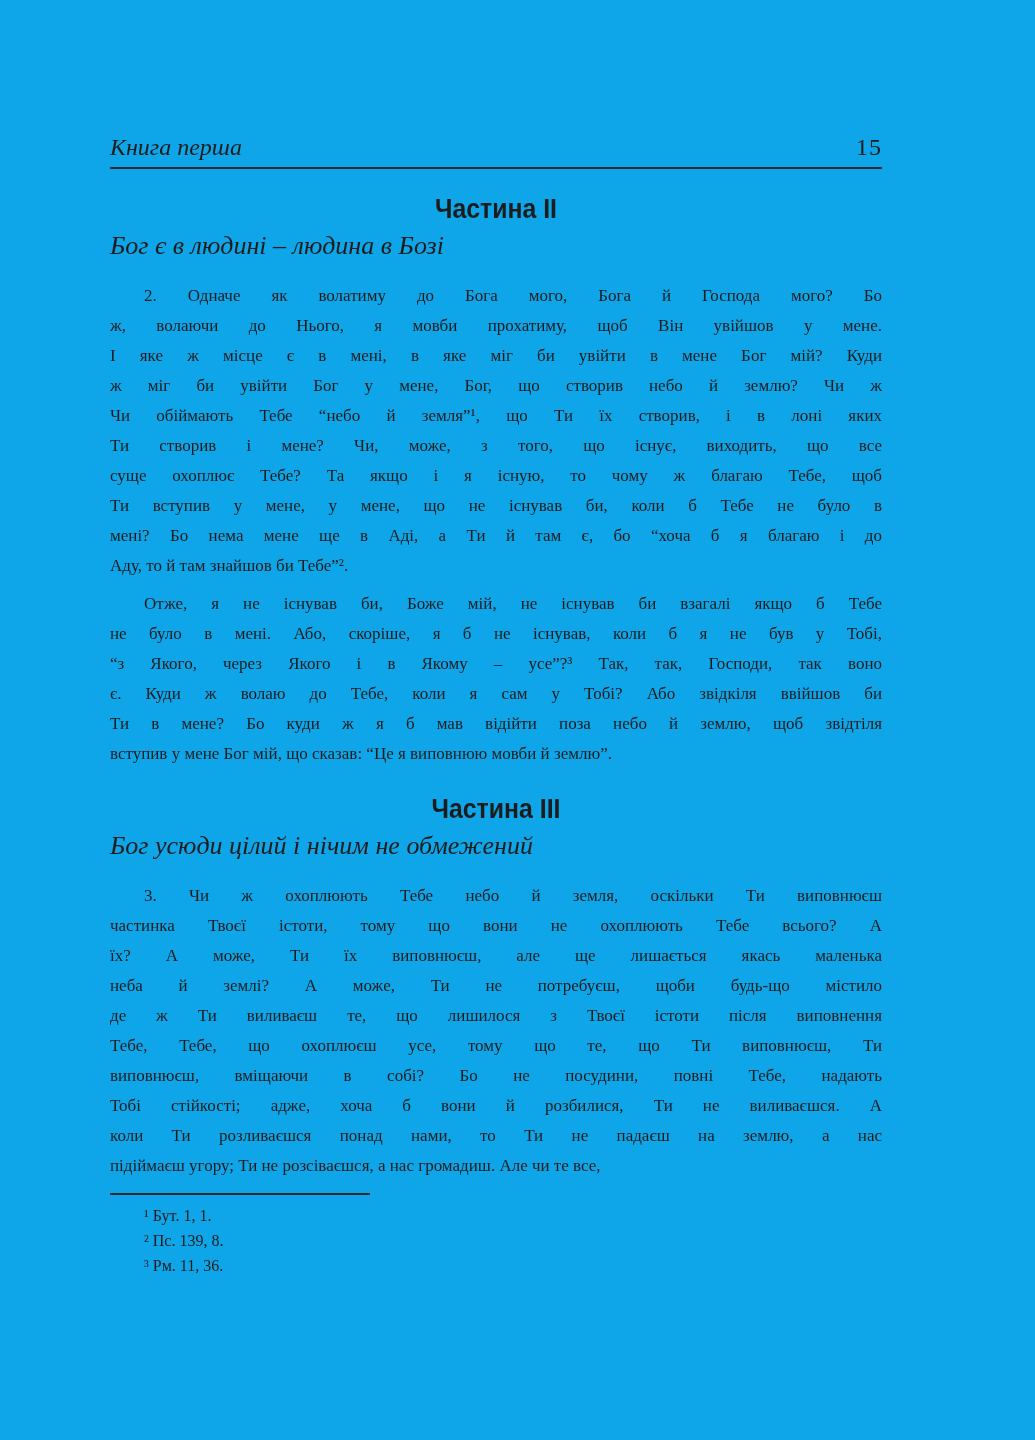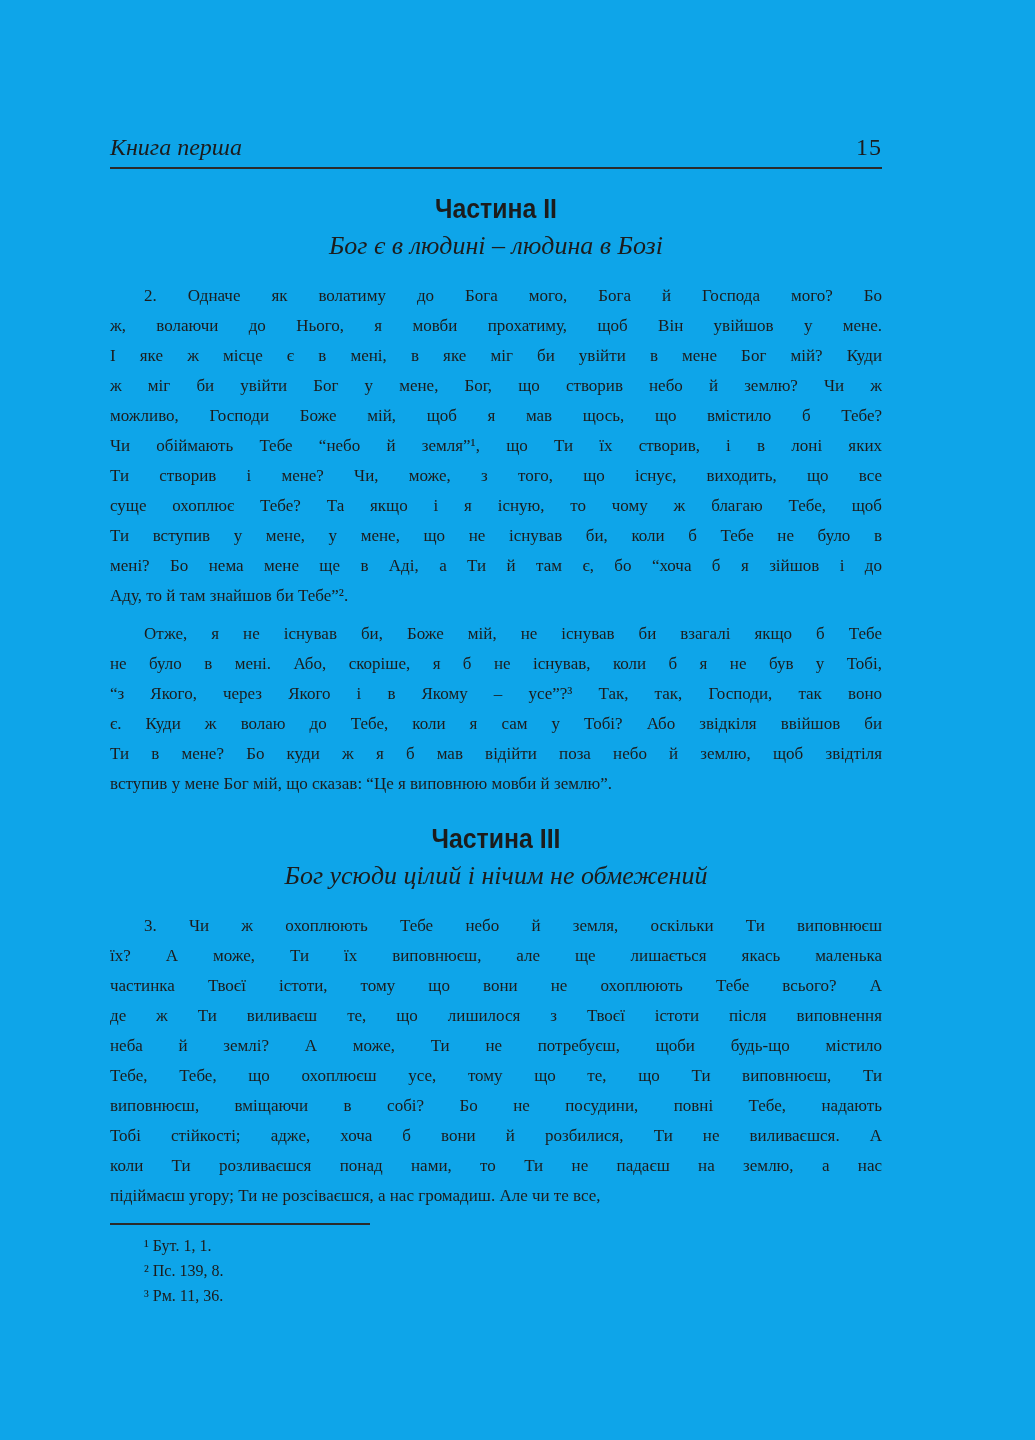--- a/index.html
+++ b/index.html
@@ -40,21 +40,21 @@
     text-align: center;
     font-family: "Liberation Sans", "DejaVu Sans", sans-serif;
     font-weight: 700;
     font-size: 27px;
     line-height: 32px;
     transform: scaleX(0.92);
     transform-origin: center;
   }
   .part-subtitle {
     margin-top: 4px;
-    text-align: center;
+    text-align: left;
     font-style: italic;
     font-size: 26px;
     line-height: 34px;
   }
   .para {
     margin-top: 18px;
     font-size: 17px;
   }
   .para + .para { margin-top: 8px; }
   .para-tight { }
@@ -93,47 +93,46 @@
     <div class="header-rule"></div>
 
     <section>
       <h2 class="part-heading">Частина II</h2>
       <div class="part-subtitle">Бог є в людині – людина в Бозі</div>
       <div class="para">
           <div class="line first">2. Одначе як волатиму до Бога мого, Бога й Господа мого? Бо</div>
           <div class="line">ж, волаючи до Нього, я мовби прохатиму, щоб Він увійшов у мене.</div>
           <div class="line">І яке ж місце є в мені, в яке міг би увійти в мене Бог мій? Куди</div>
           <div class="line">ж міг би увійти Бог у мене, Бог, що створив небо й землю? Чи ж</div>
-          <div class="line">можливо, Господи Боже мій, щоб я мав щось, що вмістило б Тебе?</div>
           <div class="line">Чи обіймають Тебе “небо й земля”¹, що Ти їх створив, і в лоні яких</div>
           <div class="line">Ти створив і мене? Чи, може, з того, що існує, виходить, що все</div>
           <div class="line">суще охоплює Тебе? Та якщо і я існую, то чому ж благаю Тебе, щоб</div>
           <div class="line">Ти вступив у мене, у мене, що не існував би, коли б Тебе не було в</div>
-          <div class="line">мені? Бо нема мене ще в Аді, а Ти й там є, бо “хоча б я зійшов і до</div>
+          <div class="line">мені? Бо нема мене ще в Аді, а Ти й там є, бо “хоча б я благаю і до</div>
           <div class="line last">Аду, то й там знайшов би Тебе”².</div>
         </div>
       <div class="para">
           <div class="line first">Отже, я не існував би, Боже мій, не існував би взагалі якщо б Тебе</div>
           <div class="line">не було в мені. Або, скоріше, я б не існував, коли б я не був у Тобі,</div>
           <div class="line">“з Якого, через Якого і в Якому – усе”?³ Так, так, Господи, так воно</div>
           <div class="line">є. Куди ж волаю до Тебе, коли я сам у Тобі? Або звідкіля ввійшов би</div>
           <div class="line">Ти в мене? Бо куди ж я б мав відійти поза небо й землю, щоб звідтіля</div>
           <div class="line last">вступив у мене Бог мій, що сказав: “Це я виповнюю мовби й землю”.</div>
         </div>
     </section>
 
     <section>
       <h2 class="part-heading">Частина III</h2>
       <div class="part-subtitle">Бог усюди цілий і нічим не обмежений</div>
       <div class="para para-tight">
           <div class="line first">3. Чи ж охоплюють Тебе небо й земля, оскільки Ти виповнюєш</div>
+          <div class="line">частинка Твоєї істоти, тому що вони не охоплюють Тебе всього? А</div>
           <div class="line">їх? А може, Ти їх виповнюєш, але ще лишається якась маленька</div>
-          <div class="line">частинка Твоєї істоти, тому що вони не охоплюють Тебе всього? А</div>
+          <div class="line">неба й землі? А може, Ти не потребуєш, щоби будь-що містило</div>
           <div class="line">де ж Ти виливаєш те, що лишилося з Твоєї істоти після виповнення</div>
-          <div class="line">неба й землі? А може, Ти не потребуєш, щоби будь-що містило</div>
           <div class="line">Тебе, Тебе, що охоплюєш усе, тому що те, що Ти виповнюєш, Ти</div>
           <div class="line">виповнюєш, вміщаючи в собі? Бо не посудини, повні Тебе, надають</div>
           <div class="line">Тобі стійкості; адже, хоча б вони й розбилися, Ти не виливаєшся. А</div>
           <div class="line">коли Ти розливаєшся понад нами, то Ти не падаєш на землю, а нас</div>
           <div class="line last">підіймаєш угору; Ти не розсіваєшся, а нас громадиш. Але чи те все,</div>
         </div>
     </section>
 
     <div class="footnote-rule"></div>
     <div class="footnotes">

